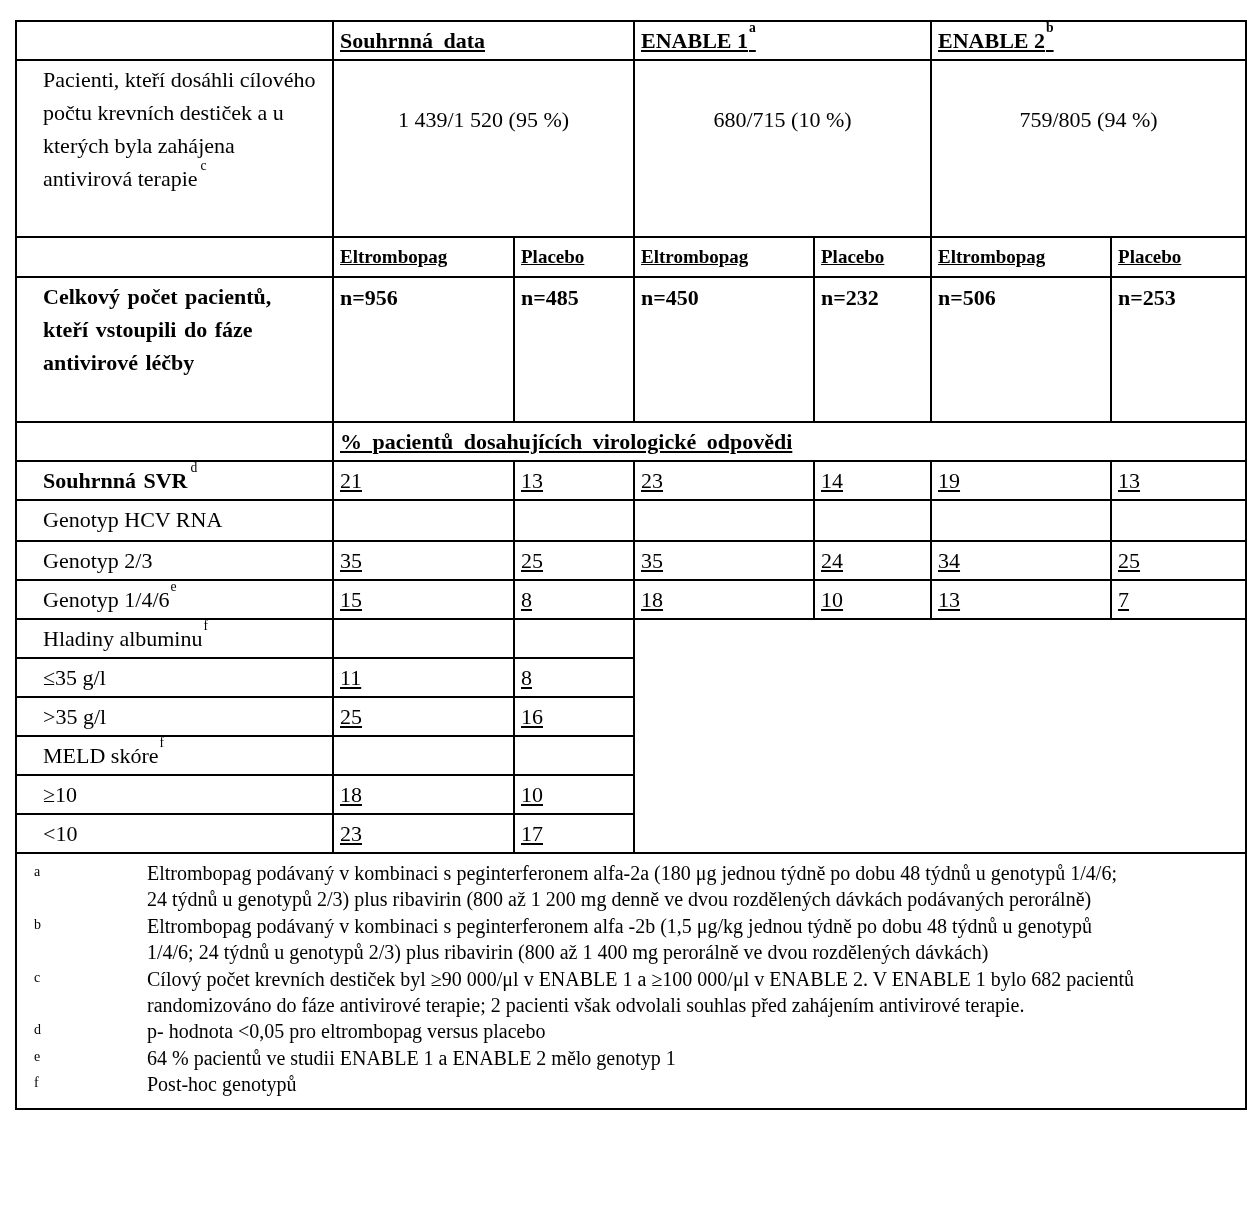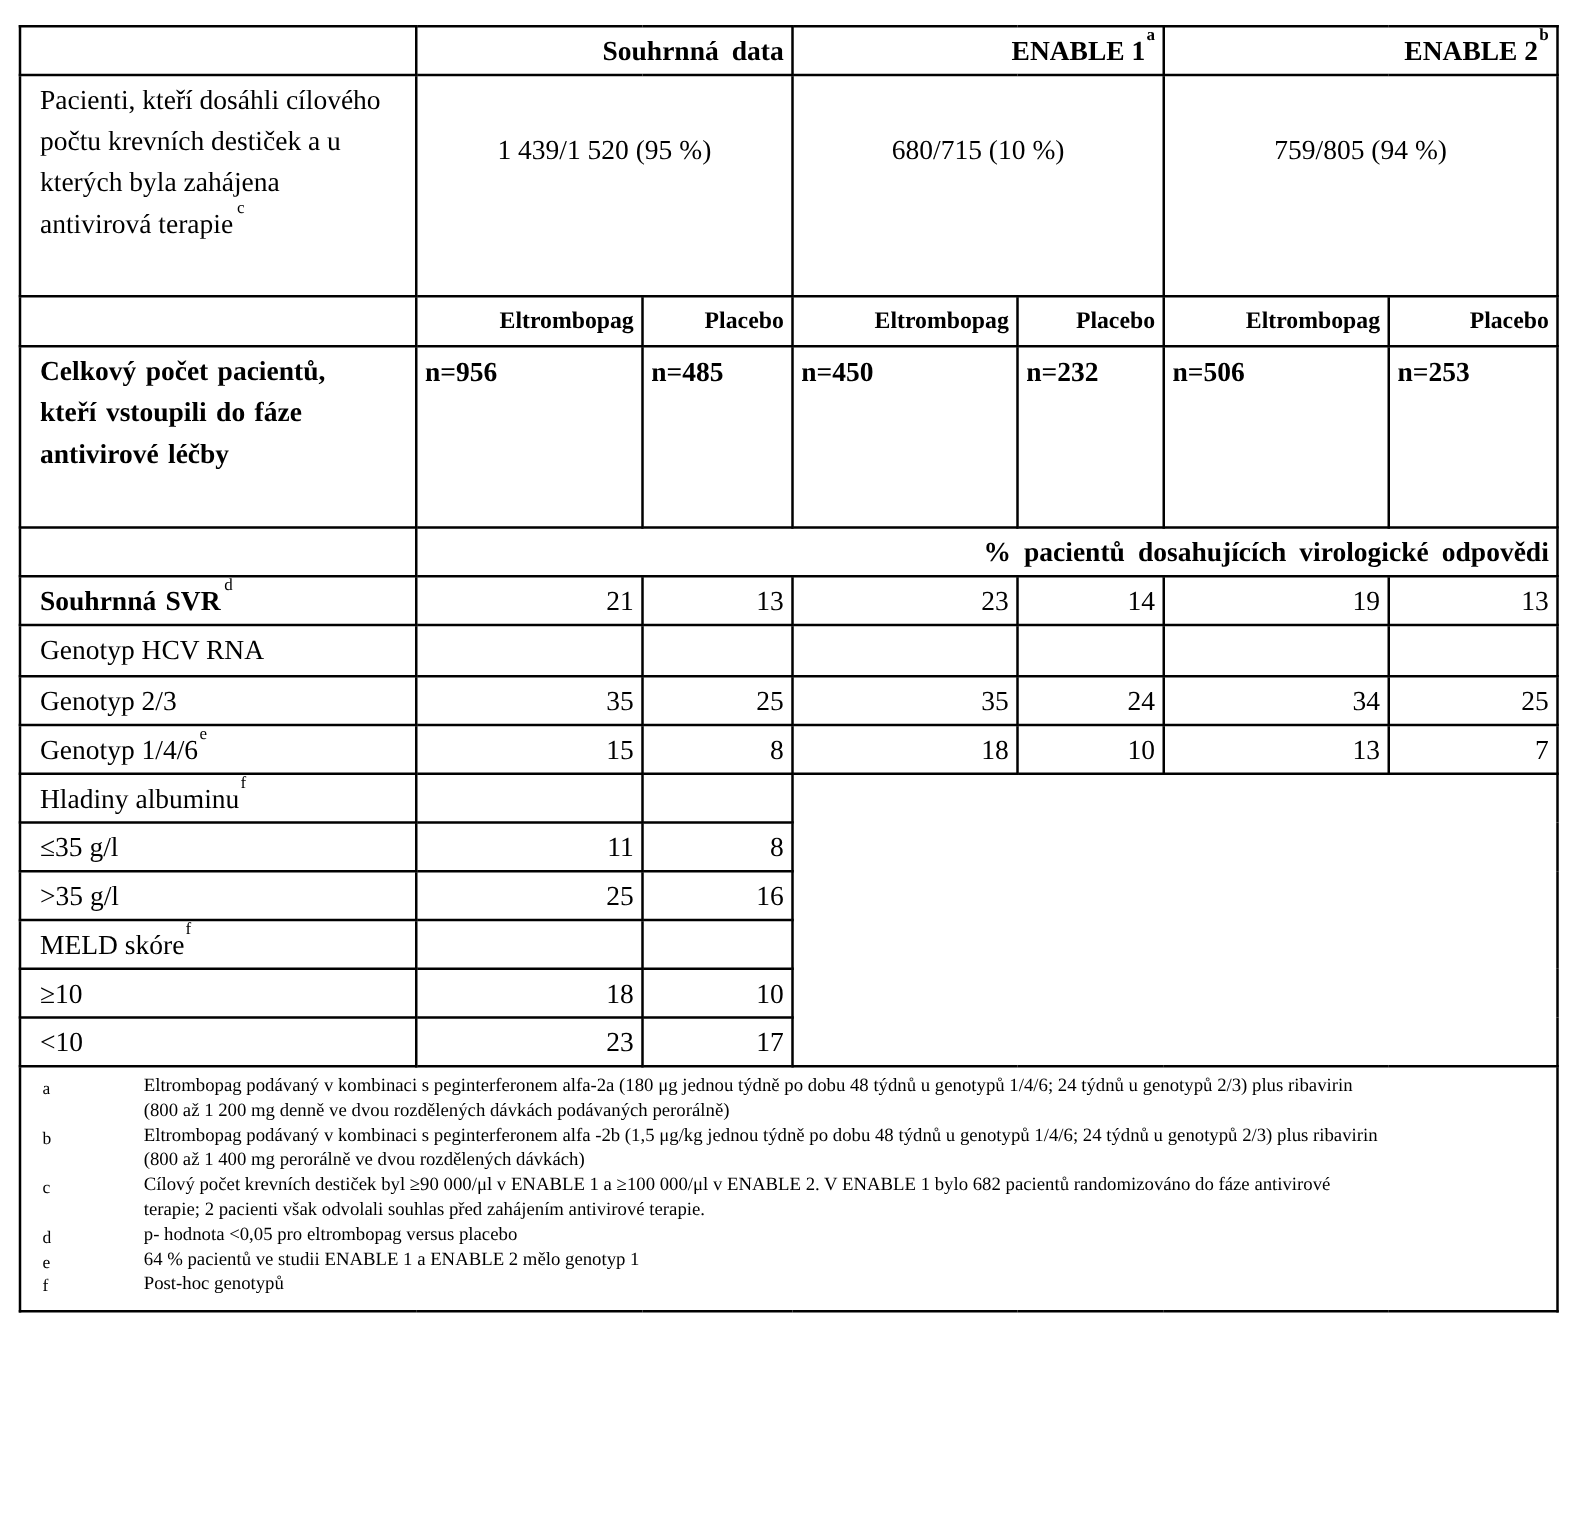--- a/index.html
+++ b/index.html
@@ -18,22 +18,22 @@
     width: 1230px;
   }
   td {
     border: 2px solid #000;
     padding: 2px 6px;
     font-size: 22px;
     line-height: 1.5;
     vertical-align: top;
     overflow: hidden;
   }
-  td.lbl { padding-left: 15px; }
-  td.val { text-align: right; vertical-align: middle; }
+  td.lbl { padding-left: 26px; }
+  td.val { text-align: left; vertical-align: middle; text-decoration: underline; }
   td.val-top { vertical-align: top; padding-top: 3px; }
   td.val-high { text-align: center; vertical-align: top; padding-top: 42px; margin-top: 46px; }
   .b { font-weight: bold; }
   .i { }
   .ws { word-spacing: 5px; }
   .ws2 { word-spacing: 2px; font-family: Liberation Serif, serif; }
   sup.s {
     font-size: 0.62em;
     position: relative;
     top: -0.55em;
@@ -50,22 +50,23 @@
   .fn-marker {
     flex: 0 0 98px;
     padding-left: 17px;
     font-size: 14px;
     line-height: 1;
     padding-top: 5px;
   }
   .fn-text {
     flex: 1 1 auto;
     max-width: 990px;
-    font-size: 15px;
+    font-size: 20px;
     line-height: 1.32;
+    margin-left: 32px;
   }
 </style>
 </head>
 <body>
 
 <div class="page">
   <table class="main">
     <colgroup>
       <col style="width:317px">
         <col style="width:181px">

